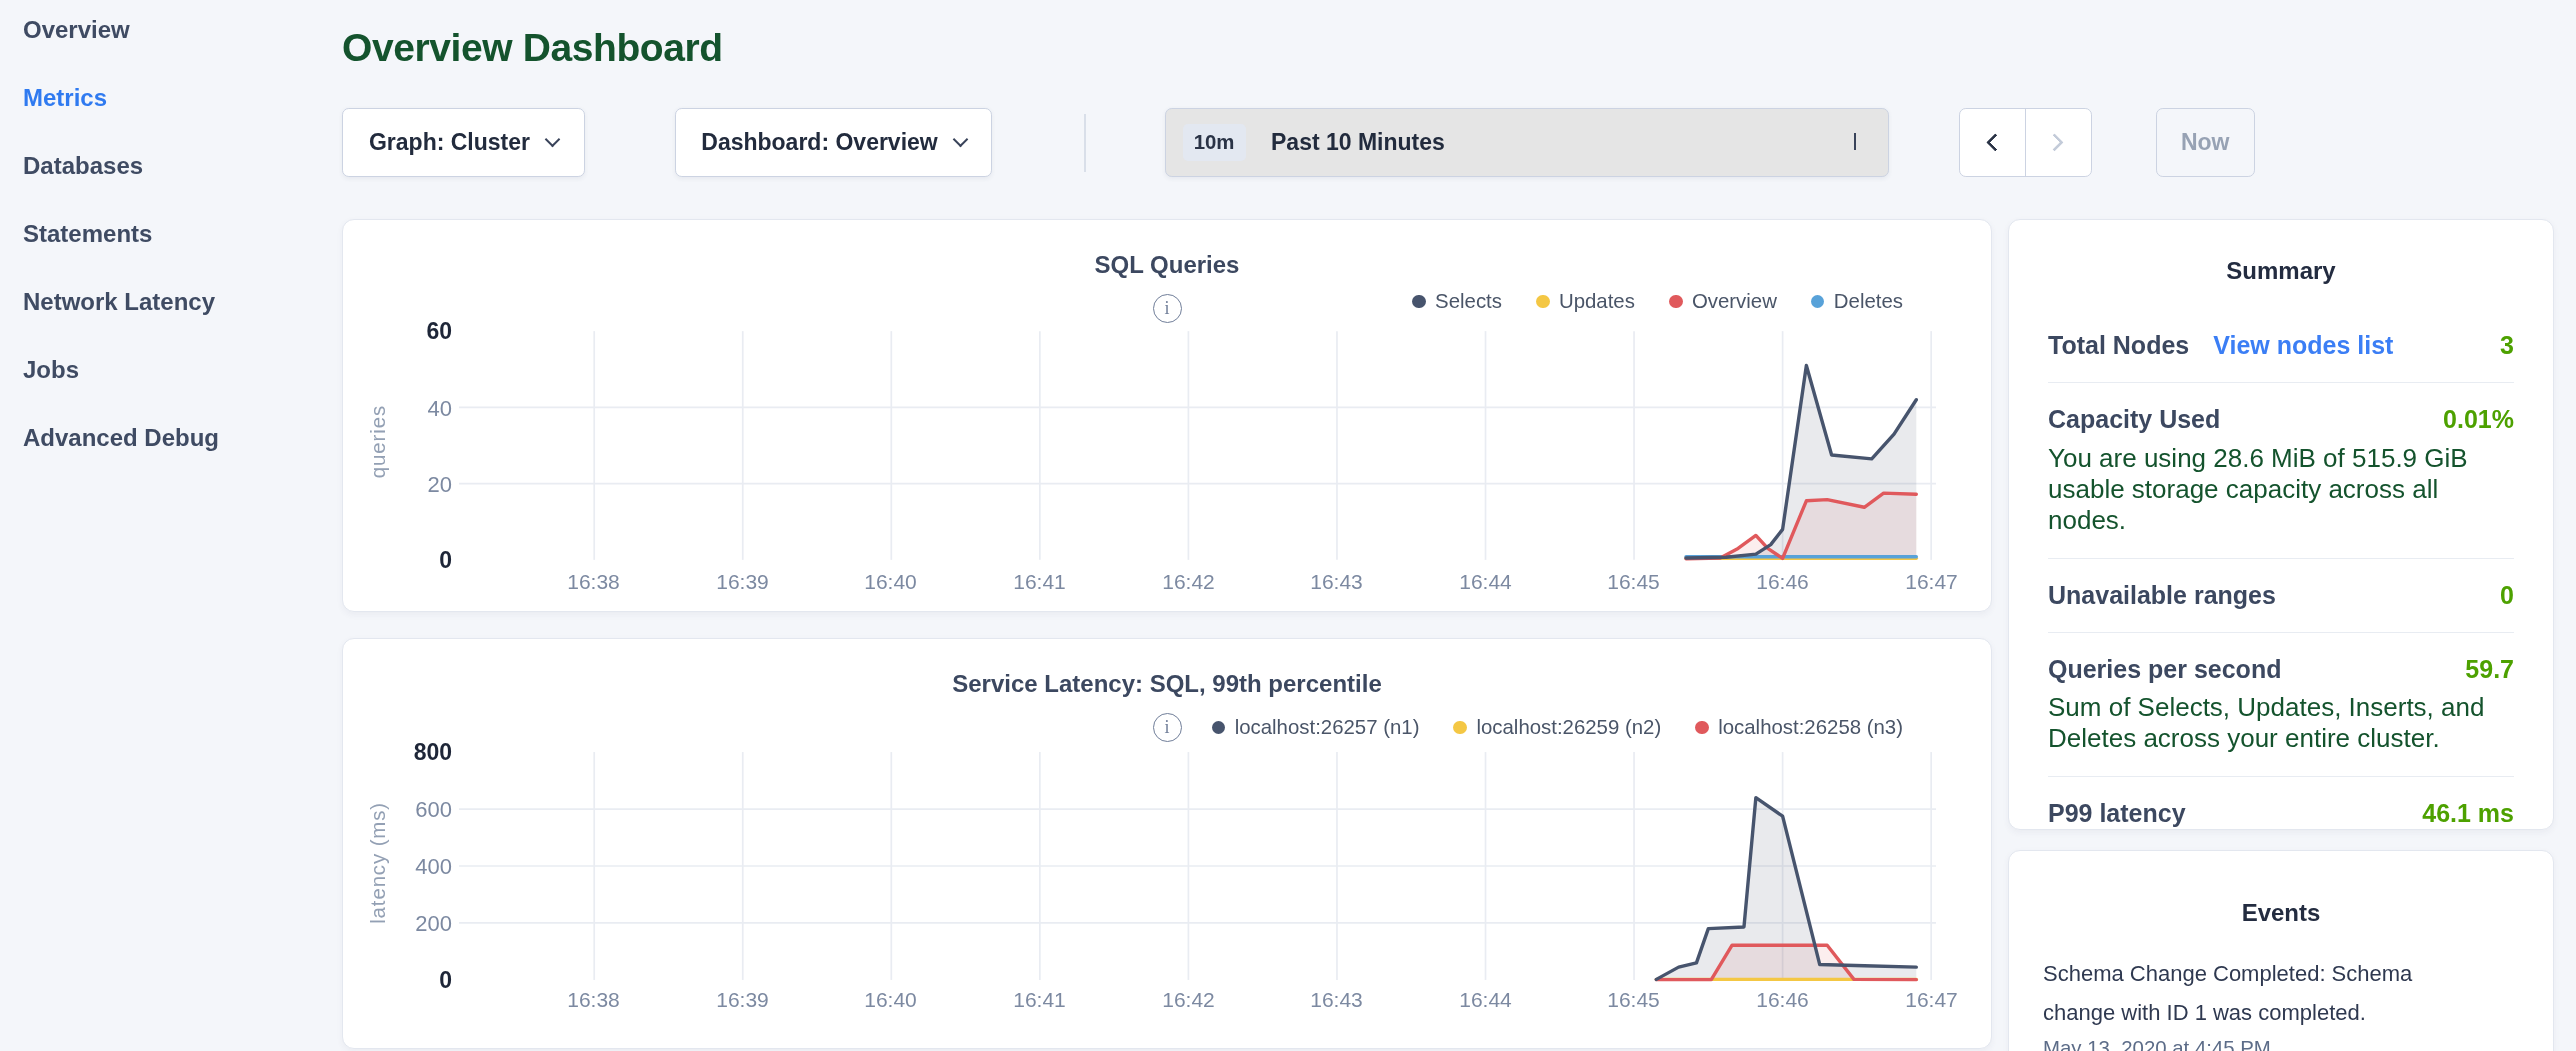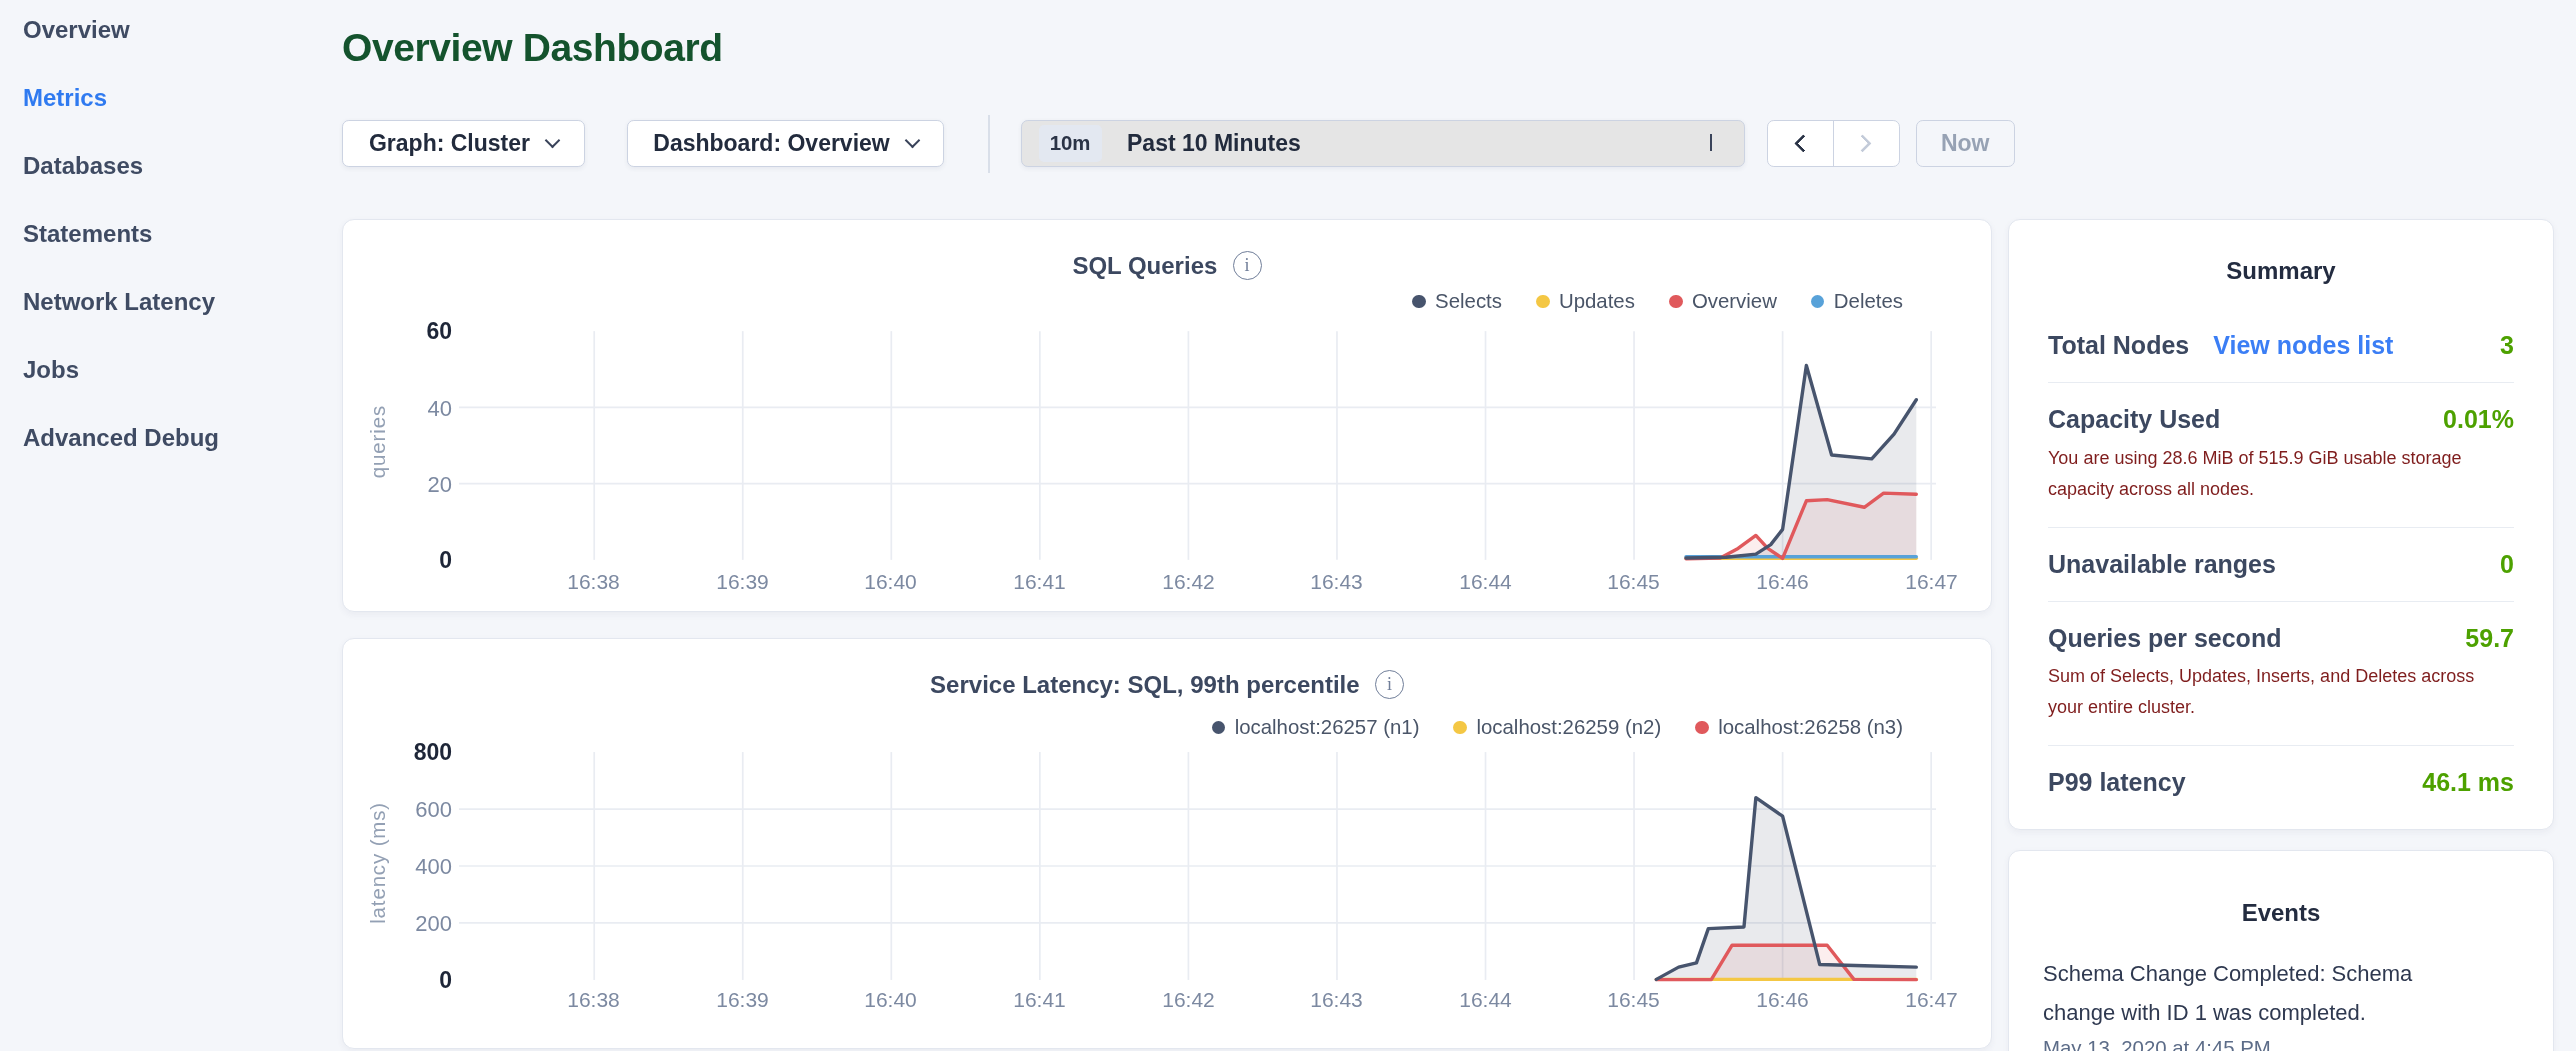--- a/index.html
+++ b/index.html
@@ -16,21 +16,21 @@
     font-size:24px; font-weight:600; color:#3f4b63;
     line-height:24px; margin-bottom:44px; cursor:pointer; white-space:nowrap;
   }
   .side-item.active { color:#2f7af0; }
   
   #page-title {
     position:absolute; left:342px; top:25.5px;
     font-size:39px; font-weight:700; color:#14532d; letter-spacing:-0.4px;
   }
   
-  #controls { position:absolute; left:342px; top:120px; height:47px; display:flex; align-items:stretch; }
+  #controls { position:absolute; left:342px; top:108px; height:69px; display:flex; align-items:stretch;gap:48px; }
   .dd {
     background:#fff; border:0.9px solid #ccd3e2; border-radius:6.8px;
     box-shadow:0 1.7px 4.3px rgba(60,70,100,0.07);
     display:flex; align-items:center; justify-content:center; gap:17px;
     font-size:23px; font-weight:700; color:#222b3d; cursor:pointer;
   }
   .dd-graph { width:243px; }
   .dd-dashboard { width:317px; margin-left:42px; }
   .chev {
     width:11px; height:11px;
@@ -76,21 +76,21 @@
     border:0.9px solid #e3e7ef; border-radius:12px;
     box-shadow:0 2.6px 6px rgba(50,60,90,0.05);
   }
   #chart1 { left:342px; top:219px; width:1650px; height:393px; }
   #chart2 { left:342px; top:638px; width:1650px; height:411px; }
   #summary { left:2008px; top:219px; width:546px; height:611px; padding:0 39px; }
   #events  { left:2008px; top:850px; width:546px; height:230px; padding:0 34px; }
   
   .chart-title-row {
     position:absolute; top:31px; left:0; right:0;
-    display:flex; justify-content:center; align-items:center; gap:15.3px;
+    display:flex; justify-content:center; align-items:center; gap:15.3px;flex-direction:column;
   }
   .chart-title { font-size:24px; font-weight:700; color:#3c4860; }
   .info-circle {
     width:29px; height:29px; border:1.7px solid #707e99; border-radius:50%;
     color:#707e99; display:flex; align-items:center; justify-content:center;
     font-size:18px; font-family:"Liberation Serif", serif; cursor:pointer; flex:none;
   }
   .info-circle::before { content:"i"; }
   .legend { position:absolute; right:88px; display:flex; gap:34px; align-items:center; }
   #chart1 .legend { top:70px; }
@@ -111,21 +111,21 @@
   
   .panel-title { margin-top:37px; text-align:center; font-size:24px; font-weight:700; color:#232c40; }
   .sum-rows { margin-top:46px; }
   .sum-row { border-bottom:0.9px solid #e8ecf2; padding:22px 0; }
   .sum-row:first-child { padding-top:0; }
   .sum-row:last-child { border-bottom:none; }
   .sum-head { display:flex; align-items:baseline; }
   .sum-label { font-size:25px; font-weight:700; color:#3c4860; white-space:nowrap; }
   .sum-link { margin-left:24px; font-size:25px; font-weight:700; color:#3b7ef5; cursor:pointer; text-decoration:none; white-space:nowrap; }
   .sum-value { margin-left:auto; font-size:25px; font-weight:700; color:#4da100; white-space:nowrap; }
-  .sum-desc { margin-top:8.5px; font-size:18px; line-height:31px; color:#7f1d1d; max-width:469px; }
+  .sum-desc { margin-top:8.5px; font-size:26px; line-height:31px; color:#14532d; max-width:469px; }
   
   #events .panel-title { margin-top:48px; }
   .ev-item { margin-top:27px; }
   .ev-msg { font-size:22px; color:#2f3950; line-height:39px; max-width:407px; }
   .ev-date { font-size:20.4px; color:#5c6c88; margin-top:5.1px; }
 </style>
 </head>
 <body>
 
 <nav id="sidebar">

